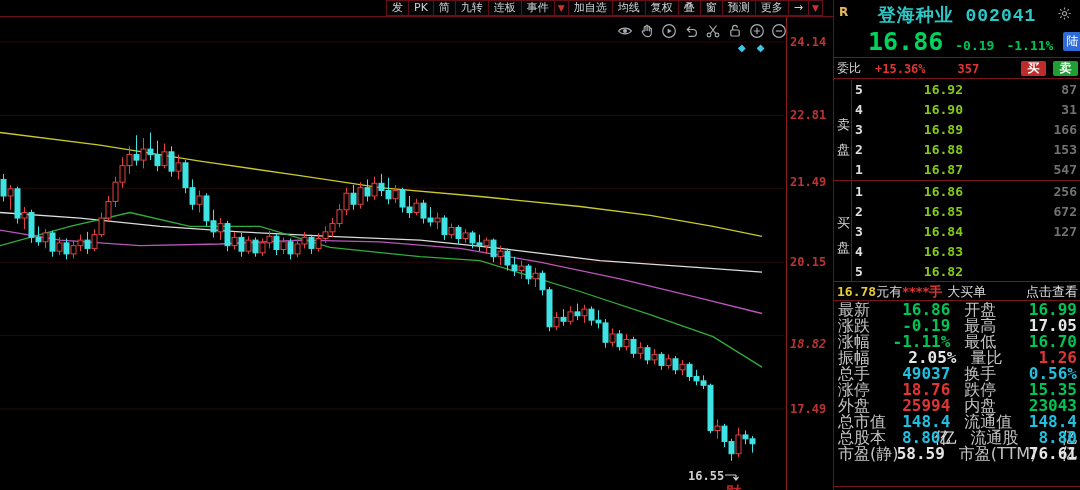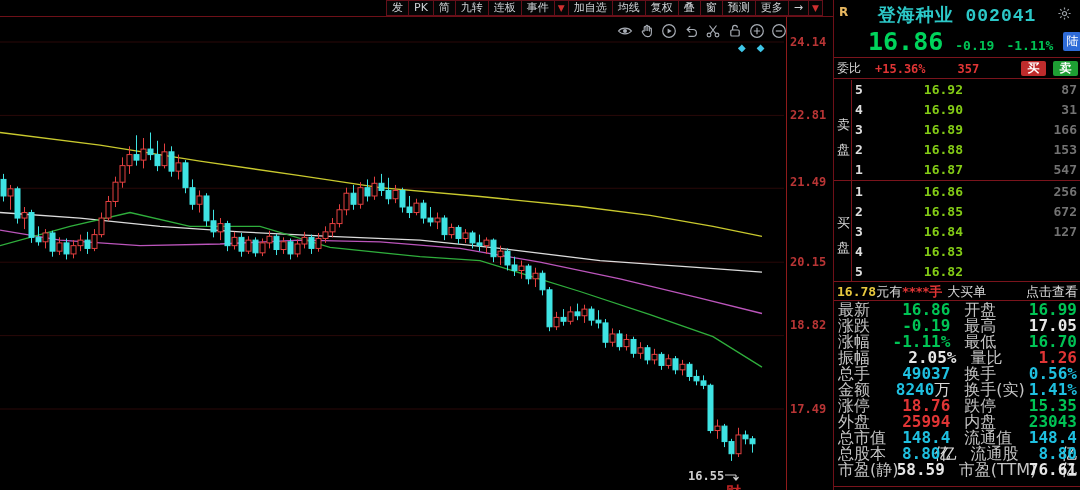--- a/index.html
+++ b/index.html
@@ -331,21 +331,21 @@
       </svg>
     </div>
     <div id="watermark">财</div>
   </div>
   <div id="axis-line"></div>
   <div id="ylabels">
       <div class="ylabel" style="top: 35px;">24.14</div>
       <div class="ylabel" style="top: 108.403px;">22.81</div>
       <div class="ylabel" style="top: 175px;">21.49</div>
       <div class="ylabel" style="top: 255.208px;">20.15</div>
-      <div class="ylabel" style="top: 318px;">18.82</div>
+      <div class="ylabel" style="top: 337px; font-style: italic;">18.82</div>
       <div class="ylabel" style="top: 402.014px;">17.49</div>
     </div>
 
   <div id="icons-row">
     <svg width="16" height="16" viewBox="0 0 16 16">
       <path d="M1.5 8 C4.5 4.2 11.5 4.2 14.5 8 C11.5 11.8 4.5 11.8 1.5 8 Z" stroke="#a8adb5" fill="none" stroke-width="1.2"></path>
       <circle cx="8" cy="8" r="2" fill="#a8adb5"></circle>
     </svg>
     <svg width="16" height="16" viewBox="0 0 16 16">
       <path d="M5.2 8.5 V4.4 a.9.9 0 0 1 1.8 0 V8 M7 8 V3.3 a.9.9 0 0 1 1.8 0 V8 M8.8 8 V4.2 a.9.9 0 0 1 1.8 0 V8.6 M10.6 8.6 V6 a.9.9 0 0 1 1.8 0 V9.4 c0 2.6-1.5 4.2-3.9 4.2 c-2 0-3-.8-3.9-2.3 L3.4 9.2 a.9.9 0 0 1 1.5 -1 l.3.4" stroke="#a8adb5" fill="none" stroke-width="1.1"></path>
@@ -501,26 +501,20 @@
           <span class="st-l2">量比</span>
           <span class="st-v2" style="color: rgb(224, 53, 53);">1.26</span>
         </div>
         <div class="st-row">
           <span class="st-l1">总手</span>
           <span class="st-v1" style="color: rgb(31, 192, 224);">49037</span>
           <span class="st-l2">换手</span>
           <span class="st-v2" style="color: rgb(31, 192, 224);">0.56%</span>
         </div>
         <div class="st-row">
-          <span class="st-l1">金额</span>
-          <span class="st-v1" style="color: rgb(31, 192, 224);">8240<span class="unit">万</span></span>
-          <span class="st-l2">换手(实)</span>
-          <span class="st-v2" style="color: rgb(31, 192, 224);">1.41%</span>
-        </div>
-        <div class="st-row">
           <span class="st-l1">涨停</span>
           <span class="st-v1" style="color: rgb(224, 53, 53);">18.76</span>
           <span class="st-l2">跌停</span>
           <span class="st-v2" style="color: rgb(0, 196, 85);">15.35</span>
         </div>
         <div class="st-row">
           <span class="st-l1">外盘</span>
           <span class="st-v1" style="color: rgb(224, 53, 53);">25994</span>
           <span class="st-l2">内盘</span>
           <span class="st-v2" style="color: rgb(0, 196, 85);">23043</span>

